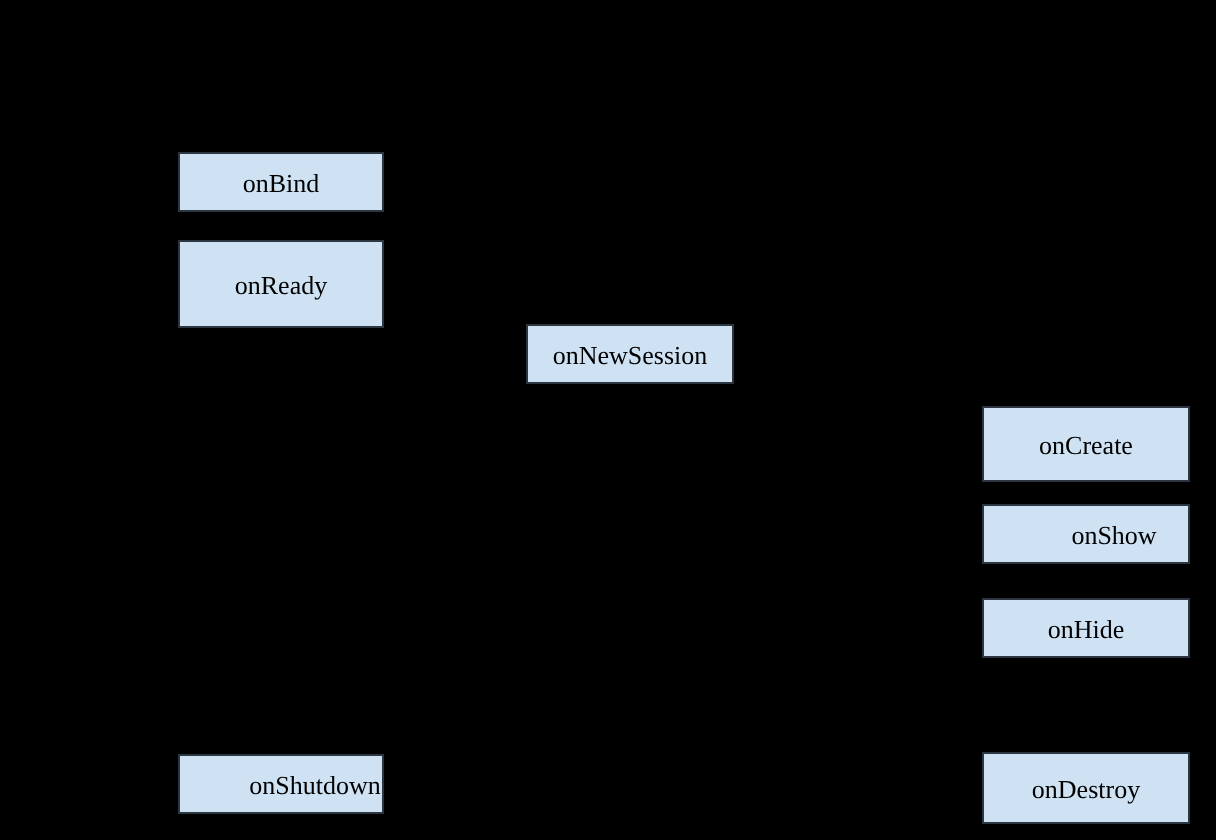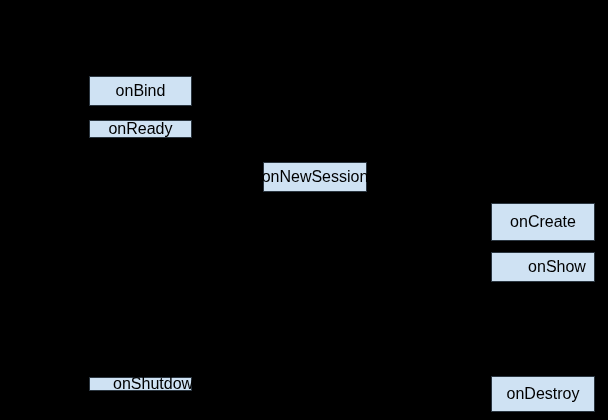--- a/index.html
+++ b/index.html
@@ -18,44 +18,48 @@
   .node {
     position: absolute;
     box-sizing: border-box;
     background: var(--node-fill, #cfe2f3);
     border: 1px solid var(--node-border, #2b3640);
     display: flex;
     align-items: center;
     justify-content: center;
   }
   .node-label {
-    font-size: 16px;
+    font-size: 13px;
     line-height: 1;
     color: var(--node-text, #000000);
     white-space: nowrap;
+    font-family: Liberation Serif, serif;
   }
 </style>
 </head>
 <body>
 
 <div class="canvas" id="diagram-canvas" style="--bg: #000000; --node-fill: #cfe2f3; --node-border: #2b3640; --node-text: #000000;">
     <div class="node" style="left: 89px; top: 76px; width: 103px; height: 30px;">
       <span class="node-label">onBind</span>
     </div>
-    <div class="node" style="left: 89px; top: 120px; width: 103px; height: 18px;">
+    <div class="node" style="left: 89px; top: 120px; width: 103px; height: 44px;">
       <span class="node-label">onReady</span>
     </div>
     <div class="node" style="left: 263px; top: 162px; width: 104px; height: 30px;">
       <span class="node-label">onNewSession</span>
     </div>
     <div class="node" style="left: 491px; top: 203px; width: 104px; height: 38px;">
       <span class="node-label">onCreate</span>
     </div>
     <div class="node" style="left: 491px; top: 252px; width: 104px; height: 30px; padding-left: 28px;">
       <span class="node-label">onShow</span>
     </div>
+    <div class="node" style="left: 491px; top: 299px; width: 104px; height: 30px;">
+      <span class="node-label">onHide</span>
+    </div>
     <div class="node" style="left: 491px; top: 376px; width: 104px; height: 36px;">
       <span class="node-label">onDestroy</span>
     </div>
-    <div class="node" style="left: 89px; top: 377px; width: 103px; height: 14px; padding-left: 34px;">
+    <div class="node" style="left: 89px; top: 377px; width: 103px; height: 30px; padding-left: 34px;">
       <span class="node-label">onShutdown</span>
     </div>
   </div>
 
 </body></html>

